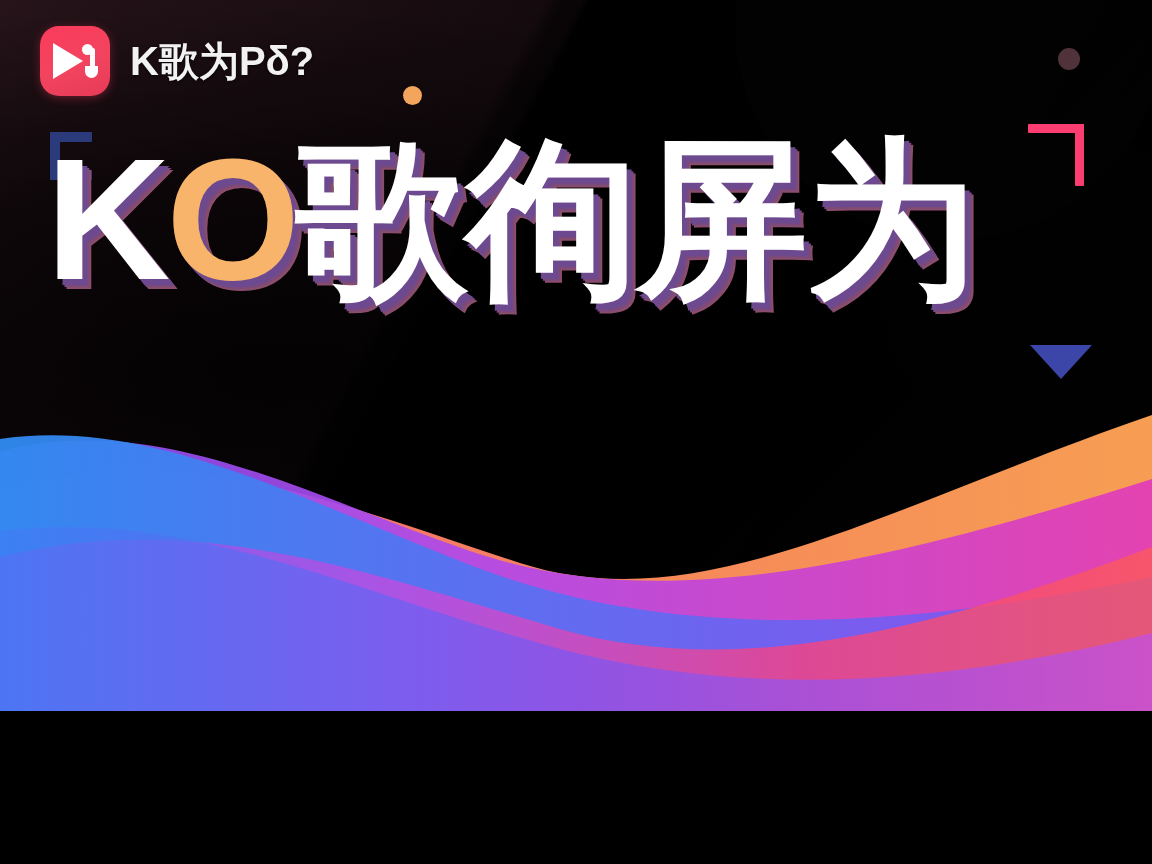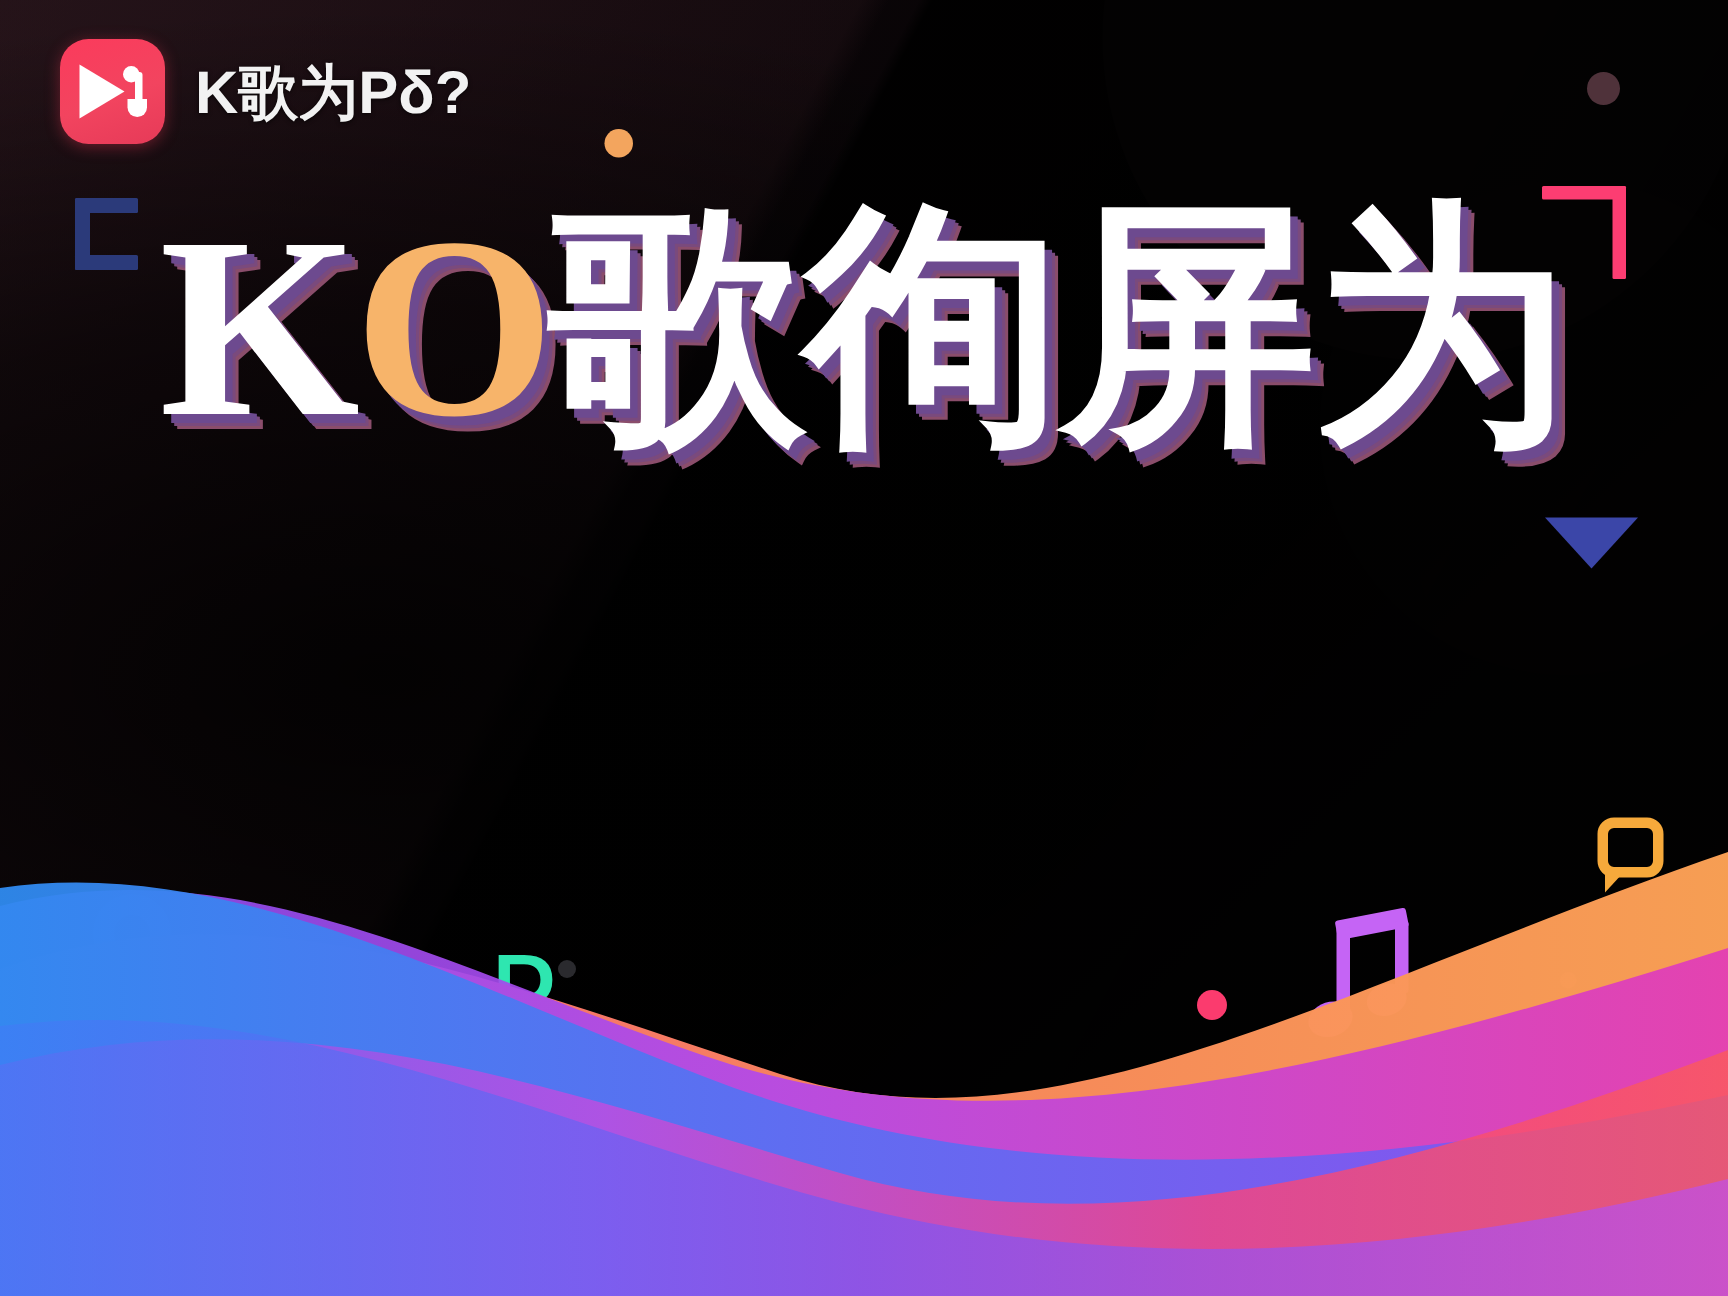--- a/index.html
+++ b/index.html
@@ -1,21 +1,21 @@
 <!DOCTYPE html>
 <html><head>
 <meta charset="utf-8">
 <style>
   * { margin:0; padding:0; box-sizing:border-box; }
   html,body { width:1152px; height:864px; overflow:hidden; background:#000; }
   body { font-family:"Liberation Sans","DejaVu Sans",sans-serif; }
 
   #poster{
     position:relative;
-    width:1152px; height:864px;
+    width:1152px; height:711px;
     overflow:hidden;
     background:#4c1d95;
   }
 
   
   .bg-base{
     position:absolute; inset:0;
     background:
       linear-gradient(135deg,#120a0e 0%,#0b0508 22%,#060405 45%,#070405 60%,#1a0d12 80%,#2a1218 100%);
   }
@@ -132,23 +132,21 @@
     letter-spacing:0px;
     white-space:nowrap;
     text-shadow:0 1px 3px rgba(0,0,0,.7);
   }
 
   
   .headline{
     position:absolute;
     left:0; right:0; top:132px;
     z-index:25;
-    text-align:center;
     padding:0 46px;
-    font-family:Liberation Serif, serif;
   }
   .line{
     display:block;
     white-space:nowrap;
     font-weight:900;
     color:#ffffff;
     font-size:168px;
     line-height:1.02;
     letter-spacing:-2px;
   }

